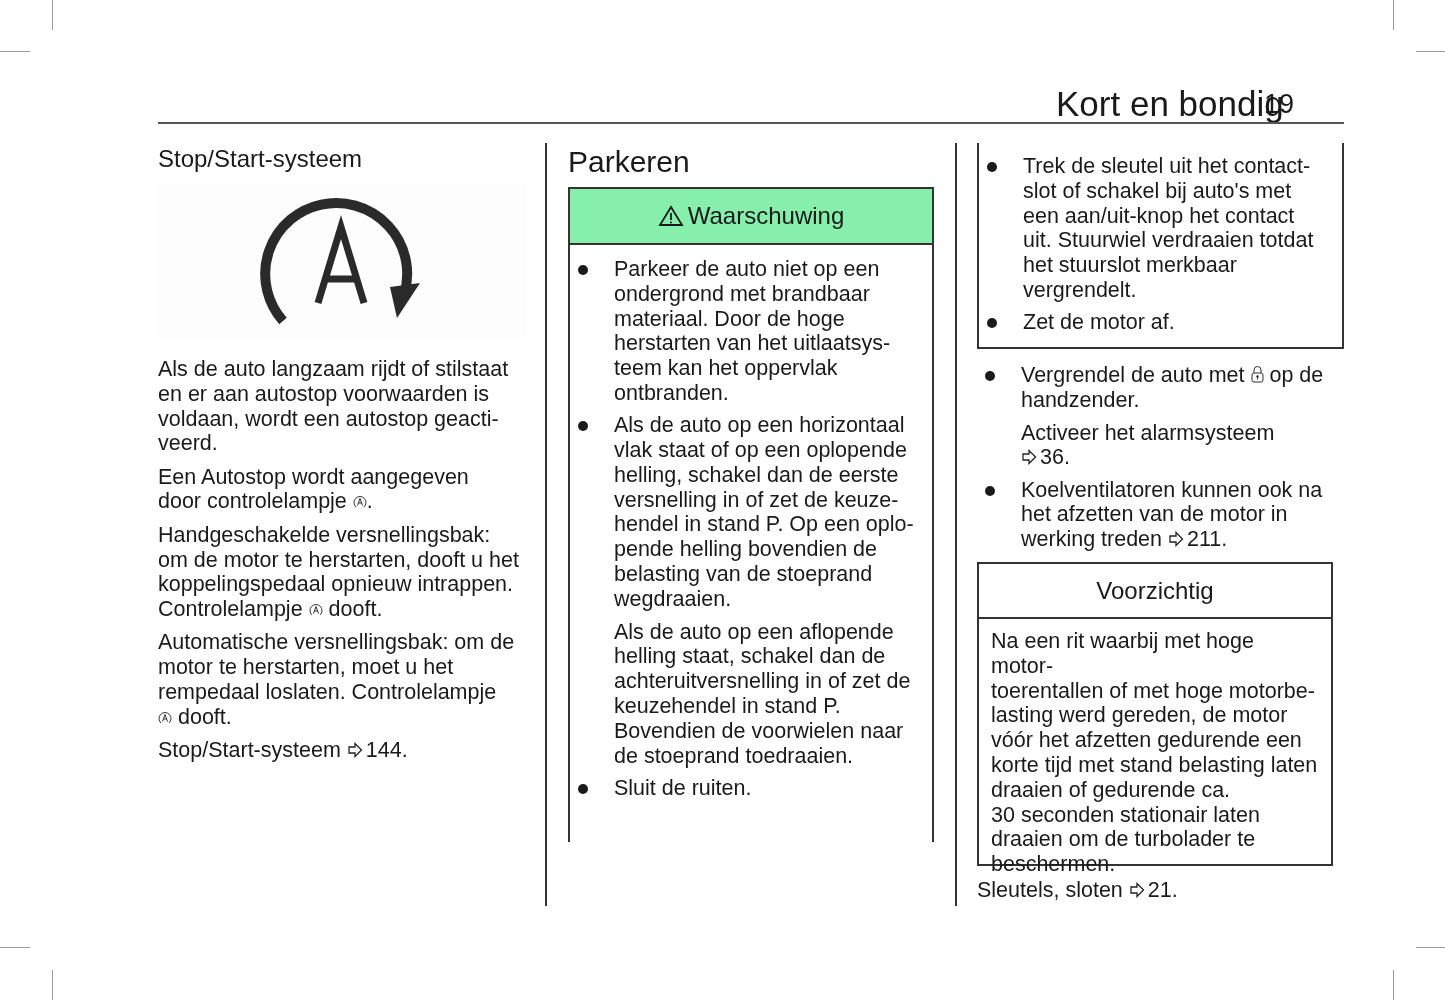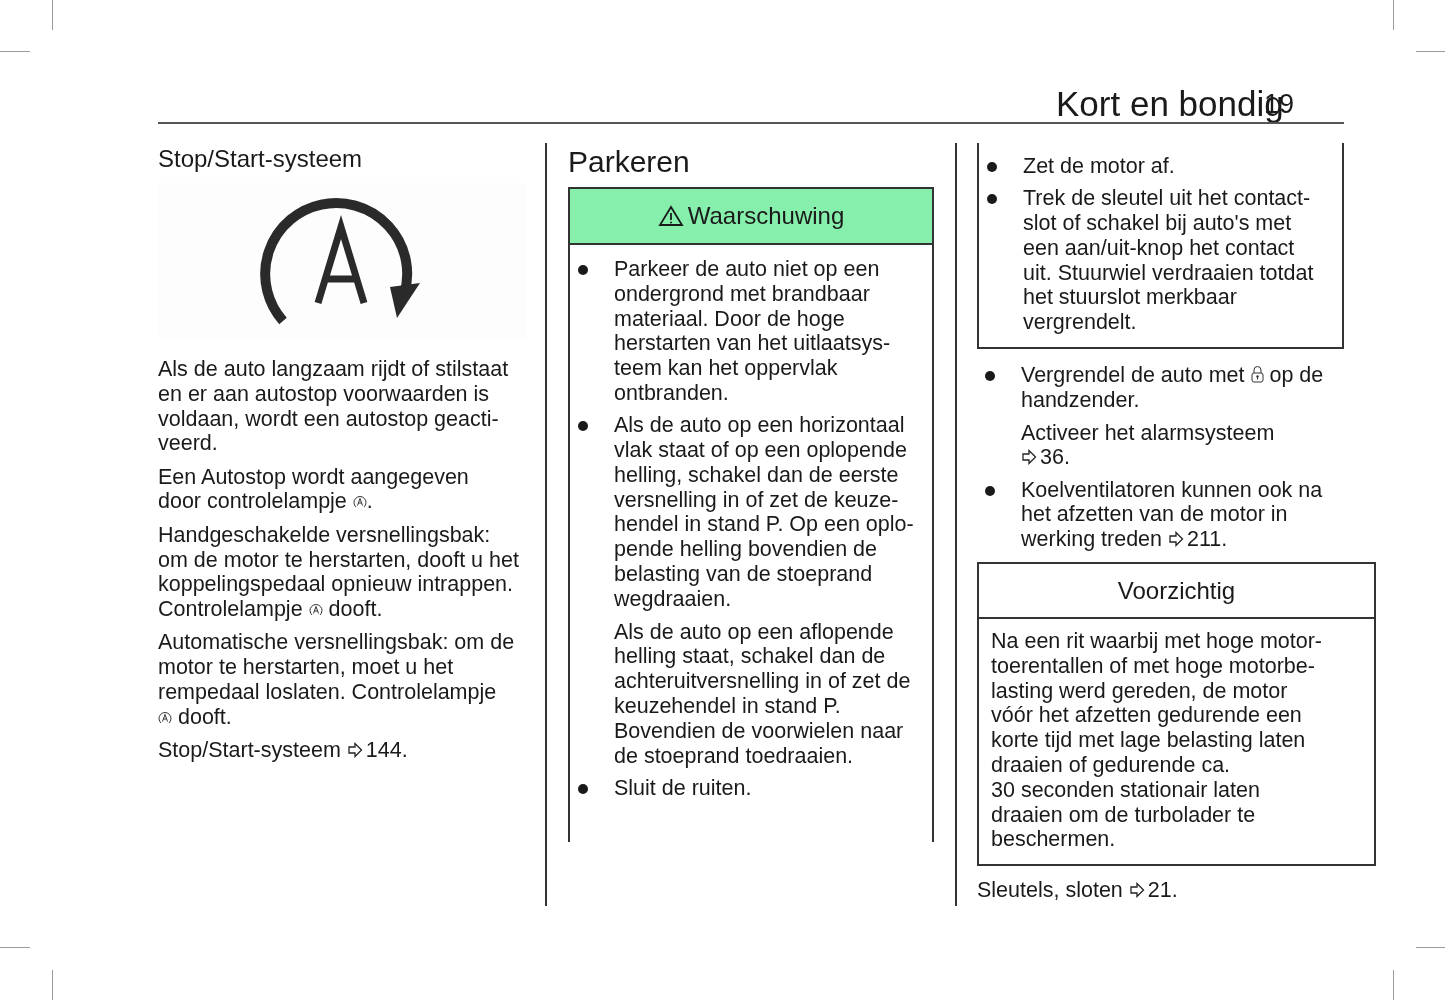--- a/index.html
+++ b/index.html
@@ -21,21 +21,21 @@
   ul.blist li { position:relative; padding-left:42px; margin-bottom:7.5px; }
   ul.blist li .bullet { position:absolute; left:6px; top:8px; width:10px; height:10px; border-radius:50%; background:#1a1a1a; }
   ul.blist li .sub { margin-top:8px; display:block; }
   .warn-box { position:absolute; left:568px; top:187px; width:366px; height:655px;
               border:2px solid #333; border-bottom:none; box-sizing:border-box; }
   .warn-head { height:54px; background:#86efac; border-bottom:2px solid #333; display:flex;
                align-items:center; justify-content:center; font-size:24px; }
   .warn-head svg { margin-right:4px; }
   .cont-box { position:absolute; left:977px; top:143px; width:367px; height:206px;
               border:2px solid #333; border-top:none; box-sizing:border-box; }
-  .caut-box { position:absolute; left:977px; top:562px; width:399px; height:304px;
+  .caut-box { position:absolute; left:977px; top:562px; width:356px; height:304px;
               border:2px solid #333; box-sizing:border-box; }
   .caut-head { height:53px; border-bottom:2px solid #333; display:flex; align-items:center;
                justify-content:center; font-size:24px; }
 </style>
 </head>
 <body>
 
 <div class="crop" style="left:52px;top:0;width:1px;height:30px;"></div>
 <div class="crop" style="left:0;top:51px;width:30px;height:1px;"></div>
 <div class="crop" style="left:1393px;top:0;width:1px;height:30px;"></div>
@@ -146,29 +146,29 @@
     </li>
     <li><span class="bullet"></span>
       <span>Sluit de ruiten.</span>
     </li>
   </ul>
 </div>
 
 <div class="cont-box">
   <ul class="blist txt" style="margin-top:11px;padding-left:2px;">
     <li><span class="bullet"></span>
-      <span>Zet de motor af.</span>
-    </li>
-    <li><span class="bullet"></span>
       <span>Trek de sleutel uit het contact-</span><br>
       <span>slot of schakel bij auto's met</span><br>
       <span>een aan/uit-knop het contact</span><br>
       <span>uit. Stuurwiel verdraaien totdat</span><br>
       <span>het stuurslot merkbaar</span><br>
       <span>vergrendelt.</span>
+    </li>
+    <li><span class="bullet"></span>
+      <span>Zet de motor af.</span>
     </li>
   </ul>
 </div>
 
 <ul class="abs blist txt" style="left:979px;top:363px;width:370px;">
   <li><span class="bullet"></span>
     <span>Vergrendel de auto met</span>
     <svg width="13" height="18" viewBox="0 0 13 18" style="vertical-align:-1px;">
       <path d="M3 8 V5 A3.5 3.5 0 0 1 10 5 V8" fill="none" stroke="#333" stroke-width="1"></path>
       <rect x="1" y="8" width="11" height="9" rx="2" fill="none" stroke="#333" stroke-width="1"></rect>
@@ -194,21 +194,21 @@
   </li>
 </ul>
 
 <div class="caut-box">
   <div class="caut-head">Voorzichtig</div>
   <div class="txt" style="padding:10px 12px 0 12px;">
     <span>Na een rit waarbij met hoge motor-</span><br>
     <span>toerentallen of met hoge motorbe-</span><br>
     <span>lasting werd gereden, de motor</span><br>
     <span>vóór het afzetten gedurende een</span><br>
-    <span>korte tijd met lage belasting laten</span><br>
+    <span>korte tijd met stand belasting laten</span><br>
     <span>draaien of gedurende ca.</span><br>
     <span>30 seconden stationair laten</span><br>
     <span>draaien om de turbolader te</span><br>
     <span>beschermen.</span>
   </div>
 </div>
 
 <div class="abs txt" style="left:977px;top:878px;">
   <span>Sleutels, sloten</span>
   <svg class="xref" viewBox="0 0 16 16">

